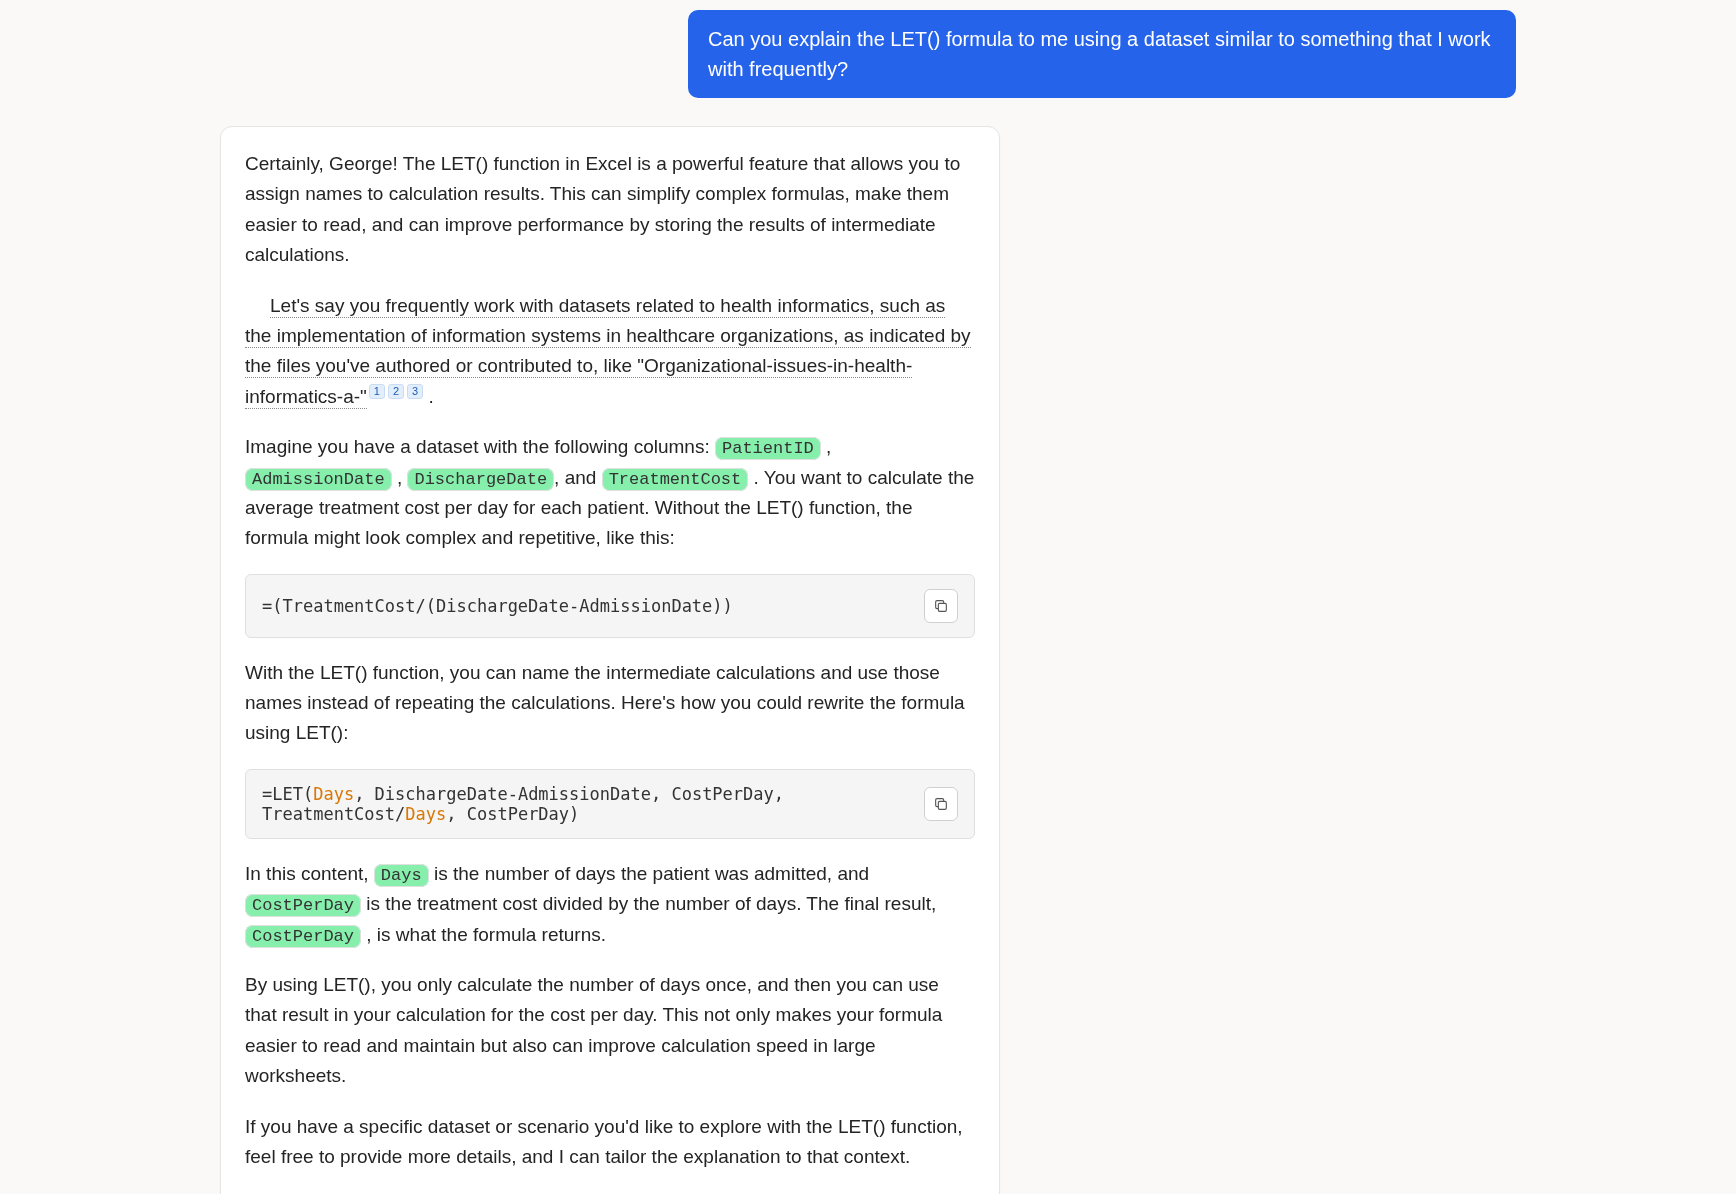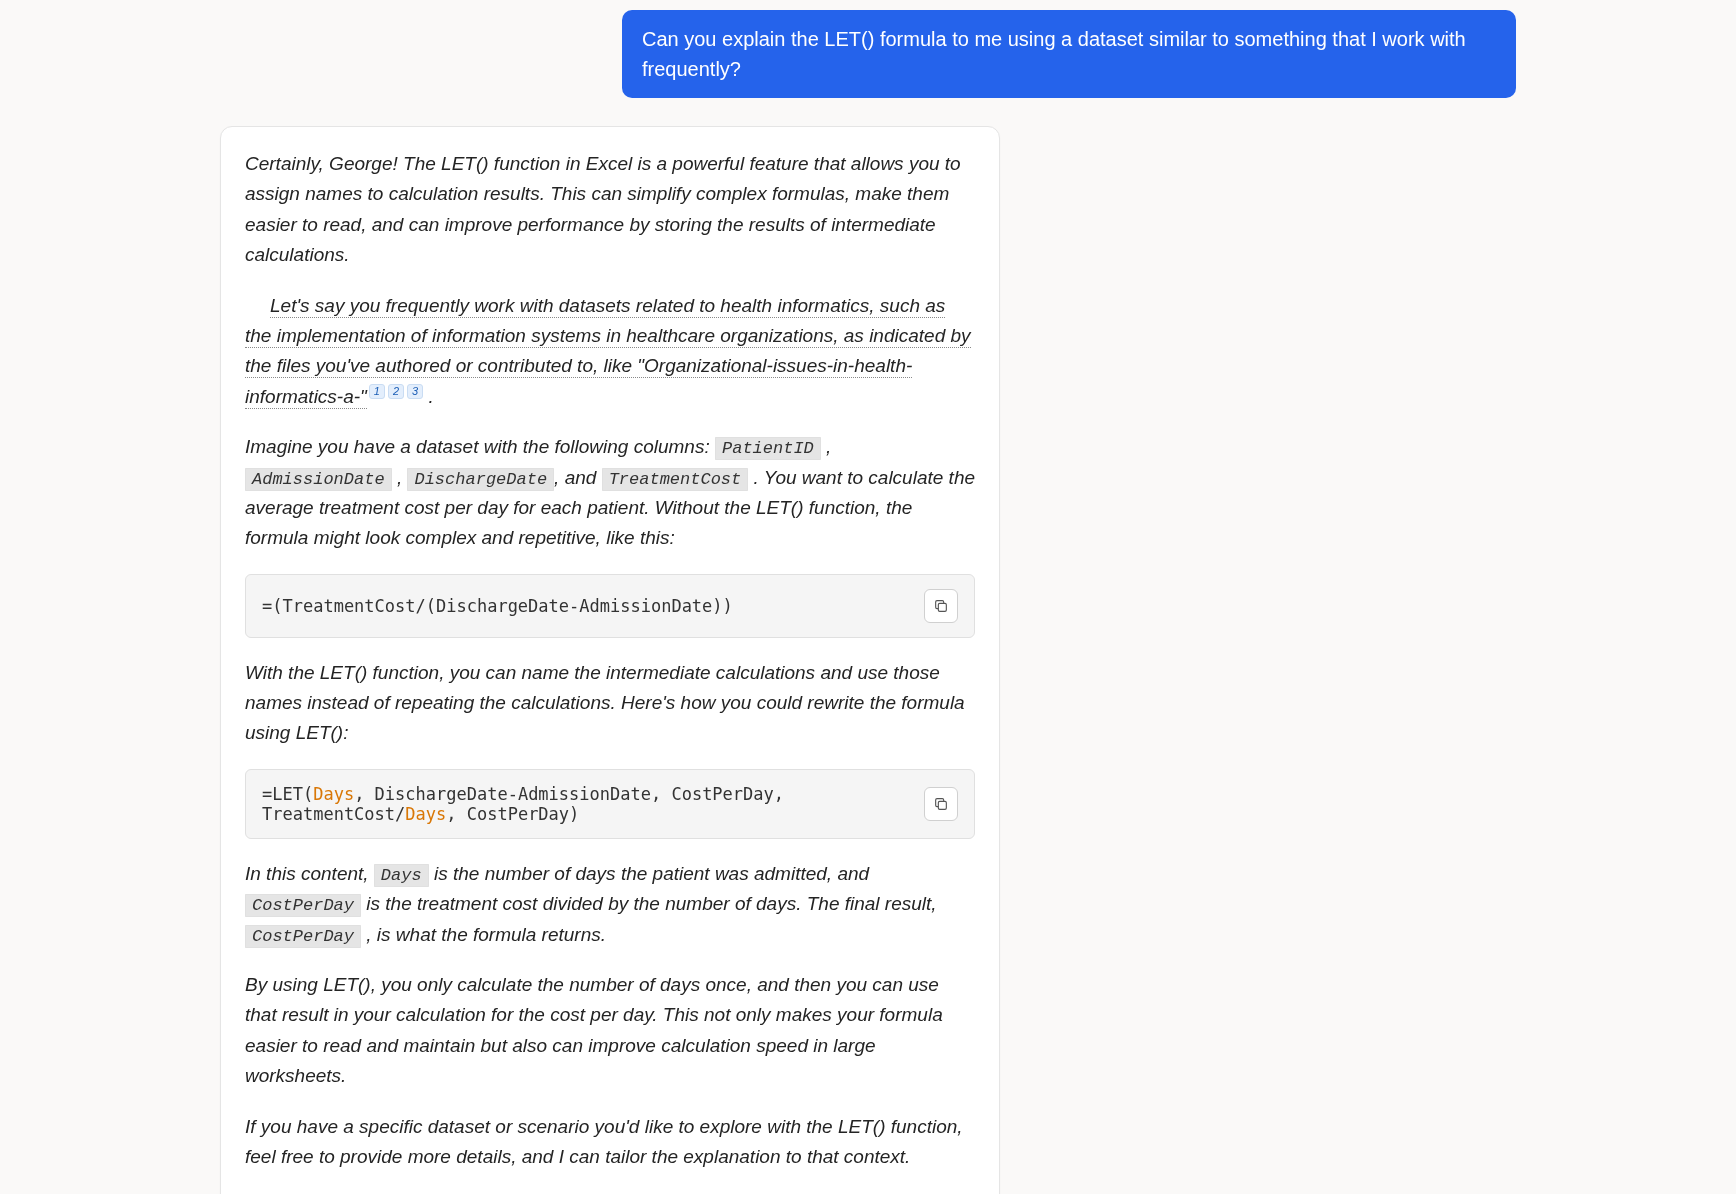--- a/index.html
+++ b/index.html
@@ -14,41 +14,40 @@
     max-width: 1296px;
     margin: 0 auto;
   }
   .user-bubble {
     background: #2563eb;
     color: #fff;
     border-radius: 10px;
     padding: 14px 20px;
     font-size: 20px;
     line-height: 1.5;
-    width: 894px;
+    width: 828px;
     margin-left: auto;
     margin-right: 0;
     margin-bottom: 28px;
   }
   .assistant-card {
     background: #fff;
     border: 1px solid #e5e5e5;
     border-radius: 12px;
     width: 780px;
     margin-left: 0;
     padding: 22px 24px 20px 24px;
     color: #242424;
     box-shadow: 0 1px 2px rgba(0,0,0,0.03);
   }
   .assistant-card p {
     font-size: 19px;
     line-height: 1.6;
     margin-bottom: 20px;
     color: #242424;
-    font-style: italic;
   }
   .underlined-segment {
     border-bottom: 1px dotted #888;
     padding-bottom: 1px;
     margin-left: 25px;
   }
   .cite-badges {
     display: inline-flex;
     gap: 3px;
     vertical-align: super;
@@ -58,23 +57,23 @@
     background: #e3eefc;
     color: #1a5db5;
     font-size: 11px;
     padding: 1px 4px;
     border-radius: 3px;
     border: 1px solid #c9dcf3;
     line-height: 1;
   }
   .inline-code {
     font-family: Consolas, "Courier New", monospace;
-    background: #e5e5e5;
+    background: #86efac;
     border: 1px solid #e0e0e0;
-    border-radius: 1px;
+    border-radius: 8px;
     padding: 1px 6px;
     font-size: 17px;
     color: #333;
   }
   .code-block {
     background: #f5f5f5;
     border: 1px solid #e0e0e0;
     border-radius: 6px;
     padding: 14px 16px;
     margin-bottom: 20px;

